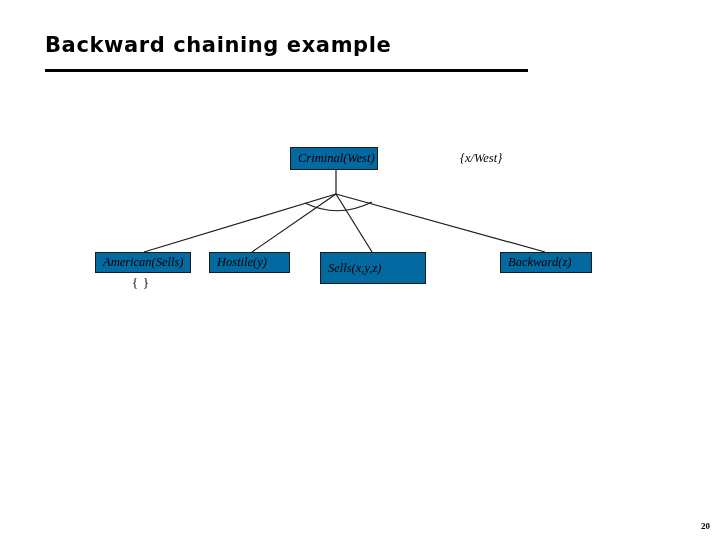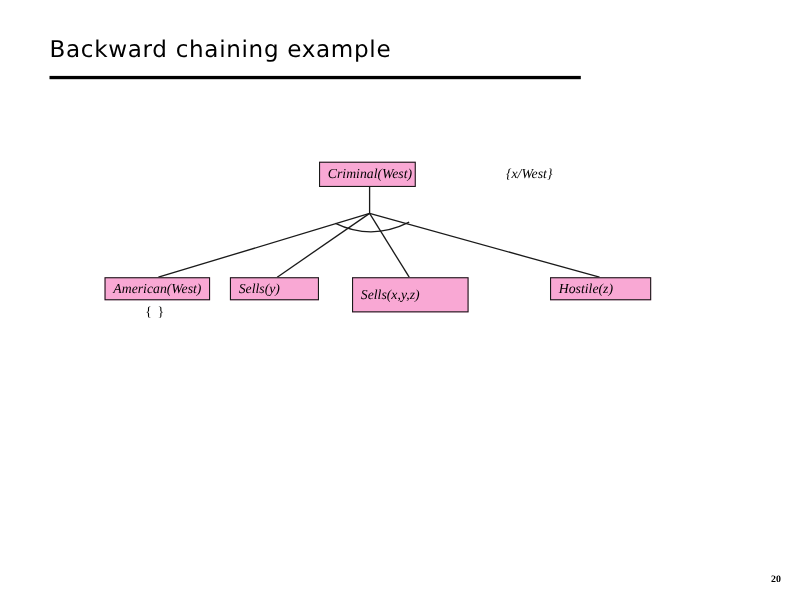--- a/index.html
+++ b/index.html
@@ -26,21 +26,21 @@
   
   #title-block {
     position: absolute;
     left: 45px;
     top: 32px;
     width: 490px;
   }
   #slide-title {
     font-family: "DejaVu Sans", sans-serif;
     font-size: 21px;
-    font-weight: normal;
+    font-weight: bold;
     letter-spacing: 0.6px;
     line-height: 26px;
     color: #000000;
     white-space: nowrap;
   }
   #title-rule {
     position: absolute;
     left: 45px;
     top: 69px;
     width: 483px;
@@ -60,21 +60,21 @@
     position: absolute;
     left: 0; top: 0;
     width: 720px;
     height: 540px;
   }
 
   .node {
     position: absolute;
     box-sizing: border-box;
     border: 1px solid #1a1a1a;
-    background: #f9a8d4;
+    background: #0369a1;
     font-family: "Liberation Serif", serif;
     font-style: italic;
     font-size: 12.5px;
     line-height: 1;
     color: #000000;
     display: flex;
     align-items: center;
     white-space: nowrap;
     padding-left: 7px;
   }
@@ -129,27 +129,27 @@
       <line x1="336" y1="194" x2="372" y2="252" stroke="#1a1a1a" stroke-width="1.2"></line>
       <line x1="336" y1="194" x2="545" y2="252" stroke="#1a1a1a" stroke-width="1.2"></line>
 
       <path d="M 305 203 Q 338 219 372 202" fill="none" stroke="#1a1a1a" stroke-width="1.2"></path>
     </svg>
 
     <div class="node" id="node-criminal">Criminal(West)</div>
 
     <div class="subst" id="subst-root">{x/West}</div>
 
-    <div class="node" id="node-american">American(West)</div>
+    <div class="node" id="node-american">American(Sells)</div>
 
     <div class="subst" id="subst-empty">{ }</div>
 
-    <div class="node" id="node-weapon">Sells(y)</div>
+    <div class="node" id="node-weapon">Hostile(y)</div>
 
     <div class="node" id="node-sells">Sells(x,y,z)</div>
 
-    <div class="node" id="node-hostile">Hostile(z)</div>
+    <div class="node" id="node-hostile">Backward(z)</div>
 
   </div>
 
   <div id="page-number">20</div>
 
 </div>
 
 </body></html>

